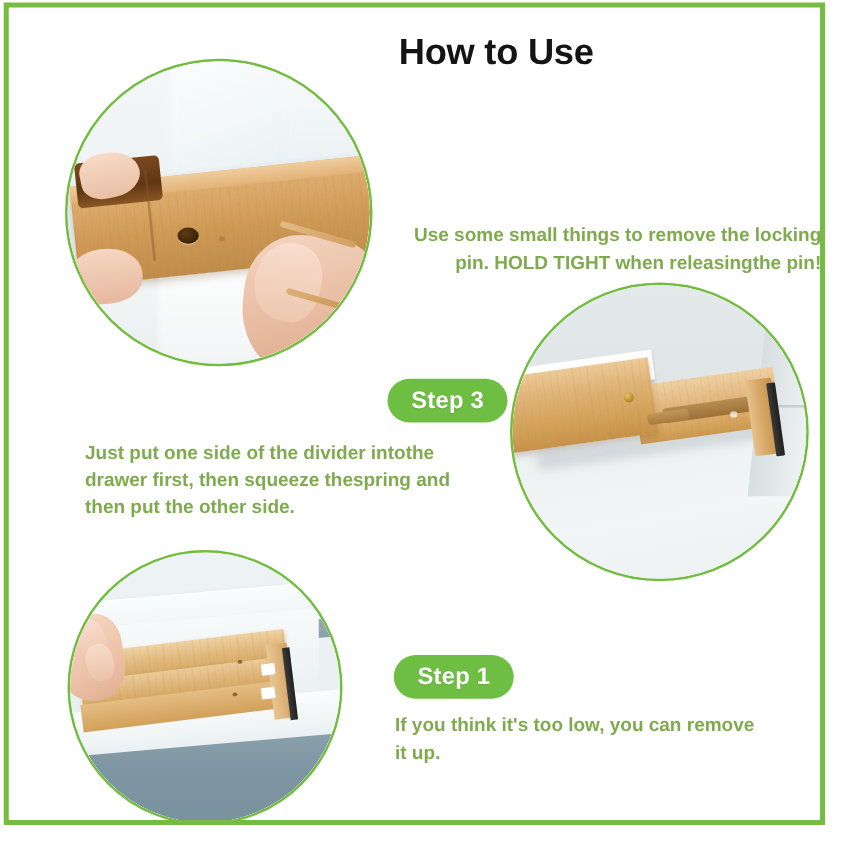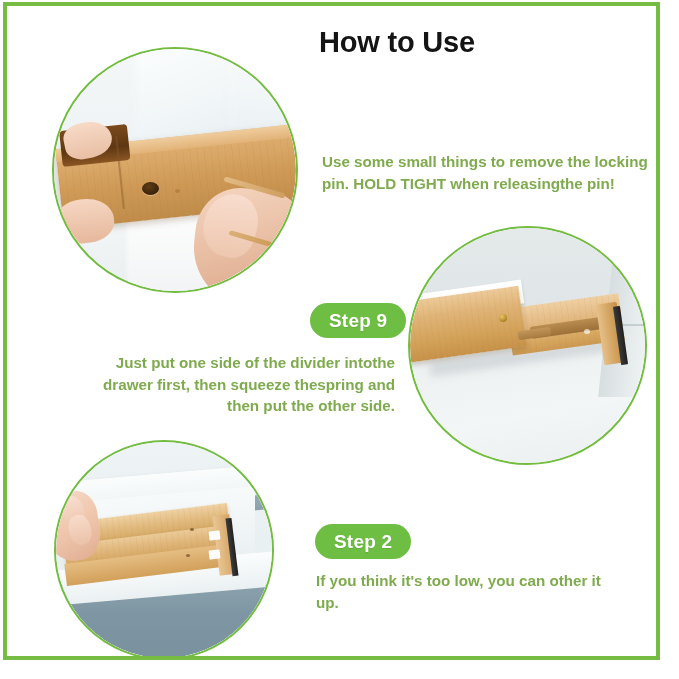--- a/index.html
+++ b/index.html
@@ -389,22 +389,22 @@
   #badge-step2 { left: 310px; top: 303px; }
   #badge-step3 { left: 315px; top: 524px; }
 
   .body-text {
     position: absolute;
     color: #7FAB4E;
     font-size: 15.2px;
     font-weight: bold;
     line-height: 1.42;
   }
-  #text-step1 { left: 322px; top: 151px; width: 335px; text-align: left; }
-  #text-step2 { left: 80px;  top: 352px; width: 315px; text-align: right; }
+  #text-step1 { left: 322px; top: 178px; width: 335px; text-align: right; }
+  #text-step2 { left: 68px;  top: 352px; width: 315px; }
   #text-step3 { left: 316px; top: 570px; width: 300px; text-align: left; }
 </style>
 </head>
 <body>
 
 <div class="page">
 
   <div class="frame"></div>
 
   <div class="photo" id="photo-step1">
@@ -471,19 +471,19 @@
       <div class="p3-fingerB"></div>
     </div>
   </div>
 
   <div class="title">
     <span class="title-line">How to Use</span>
   </div>
 
   <div class="body-text" id="text-step1">Use some small things to remove the locking pin. HOLD TIGHT when releasingthe pin!</div>
 
-  <div class="badge" id="badge-step2">Step 9</div>
+  <div class="badge" id="badge-step2">Step 3</div>
   <div class="body-text" id="text-step2">Just put one side of the divider intothe drawer first, then squeeze thespring and then put the other side.</div>
 
-  <div class="badge" id="badge-step3">Step 2</div>
-  <div class="body-text" id="text-step3">If you think it's too low, you can other it up.</div>
+  <div class="badge" id="badge-step3">Step 1</div>
+  <div class="body-text" id="text-step3">If you think it's too low, you can remove it up.</div>
 
 </div>
 
 </body></html>

